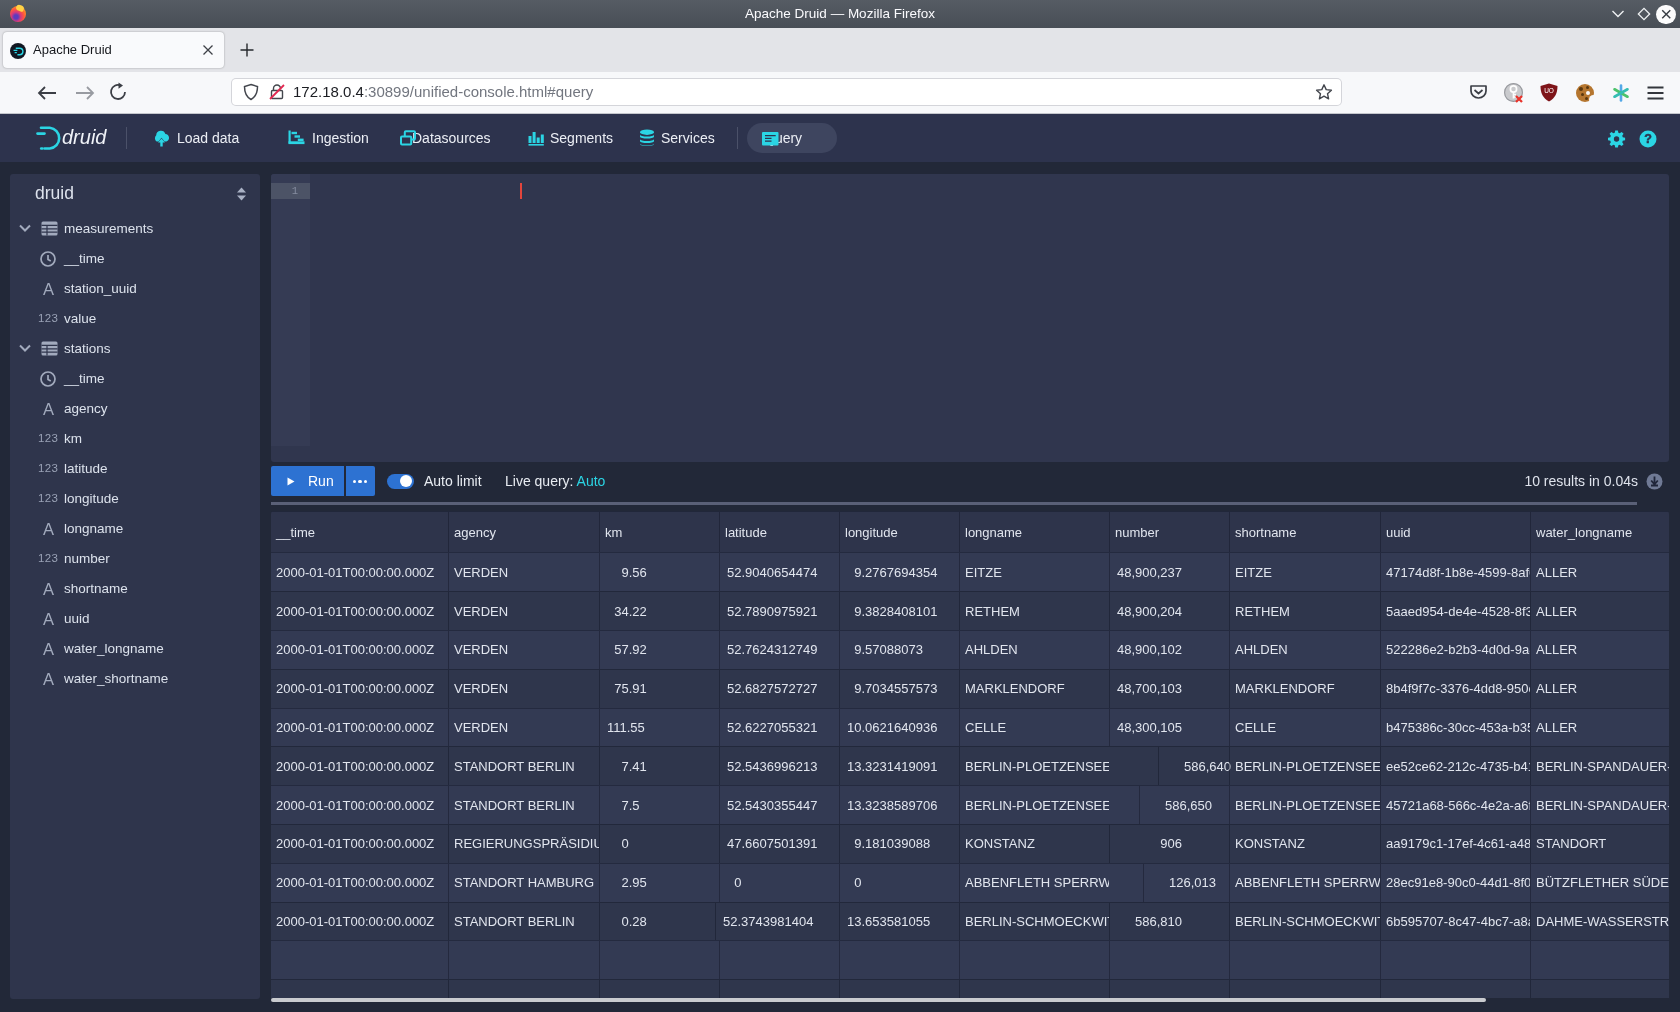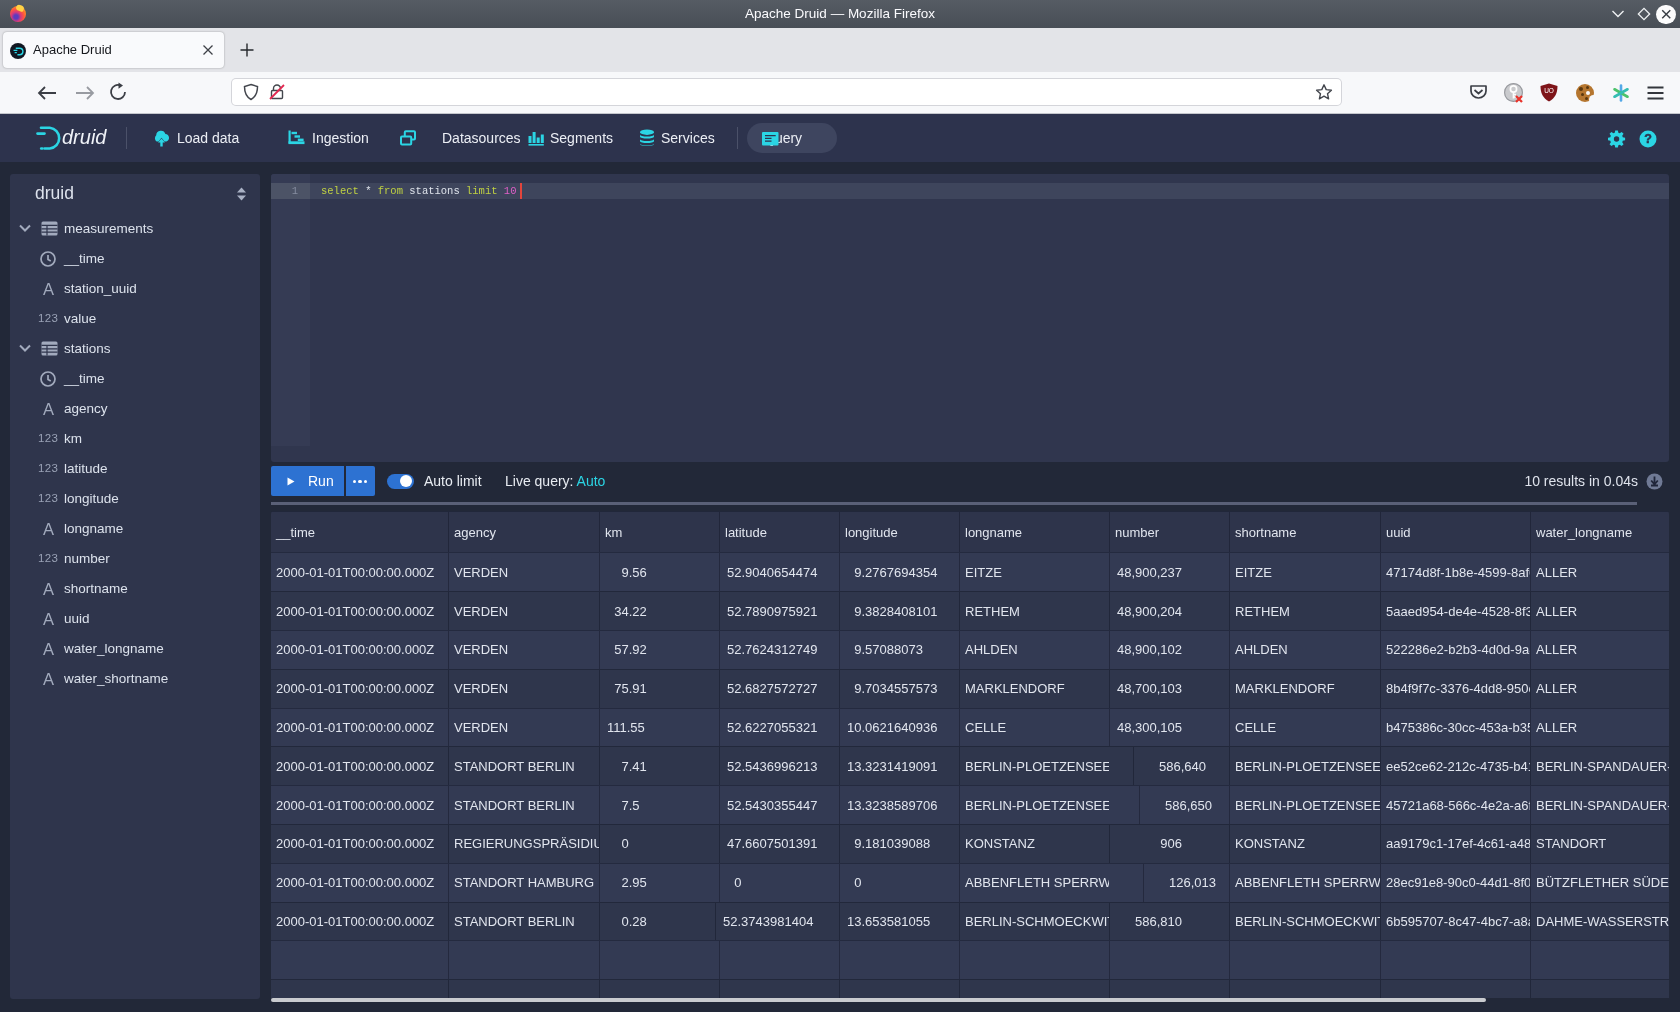--- a/index.html
+++ b/index.html
@@ -119,20 +119,21 @@
 </svg>
 <div class="abs" id="urlbar">
   <svg class="abs" style="left:10px;top:4px" width="18" height="18" viewBox="0 0 18 18">
     <path d="M9 1.5 L15.5 3.5 C15.5 9 14.5 13.5 9 16.5 C3.5 13.5 2.5 9 2.5 3.5 Z" stroke="#43464d" stroke-width="1.5" fill="none"></path>
   </svg>
   <svg class="abs" style="left:36px;top:4px" width="18" height="18" viewBox="0 0 18 18">
     <rect x="3.5" y="7.5" width="11" height="8" rx="1" stroke="#43464d" stroke-width="1.4" fill="none"></rect>
     <path d="M5.5 7.5 V5.5 A3.5 3.5 0 0 1 12.5 5.5" stroke="#43464d" stroke-width="1.4" fill="none"></path>
     <path d="M2 16 L16 2" stroke="#e22850" stroke-width="1.8"></path>
   </svg>
+  <div class="abs" id="urltext"><b style="font-weight:normal;color:#1b1d22">172.18.0.4</b><span class="dim">:30899/unified-console.html#query</span></div>
   <svg class="abs" style="left:1083px;top:4px" width="18" height="18" viewBox="0 0 18 18">
     <path d="M9 1.8 L11.2 6.6 L16.4 7.2 L12.5 10.7 L13.6 15.8 L9 13.2 L4.4 15.8 L5.5 10.7 L1.6 7.2 L6.8 6.6 Z" stroke="#43464d" stroke-width="1.4" fill="none" stroke-linejoin="round"></path>
   </svg>
 </div>
 
 <svg class="abs" style="left:1469px;top:84px" width="19" height="18" viewBox="0 0 19 18">
   <path d="M2 2 H17 V7 A7.5 7 0 0 1 2 7 Z" stroke="#3b3e45" stroke-width="1.7" fill="none" stroke-linejoin="round"></path>
   <path d="M5.5 6 L9.5 9.5 L13.5 6" stroke="#3b3e45" stroke-width="1.7" fill="none"></path>
 </svg>
 <div class="abs" style="left:1504px;top:83px;width:19px;height:19px;border-radius:50%;background:#c9cacd;"></div>
@@ -185,21 +186,21 @@
   <div class="abs navitem" style="left:312px">Ingestion</div>
   <svg class="abs" style="left:288px;top:16px" width="17" height="16" viewBox="0 0 17 16">
     <g fill="#2bd5e4">
       <rect x="0.5" y="0.5" width="2.2" height="13"></rect>
       <rect x="0.5" y="11.3" width="16" height="2.8"></rect>
       <rect x="3.5" y="1.8" width="5.5" height="2.4"></rect>
       <rect x="6.5" y="5.3" width="5.5" height="2.4"></rect>
       <rect x="9.8" y="8.6" width="5.8" height="2.4"></rect>
     </g>
   </svg>
-  <div class="abs navitem" style="left:442px">Datasources</div>
+  <div class="abs navitem" style="left:412px">Datasources</div>
   <svg class="abs" style="left:400px;top:16px" width="16" height="16" viewBox="0 0 16 16">
     <g fill="none" stroke="#2bd5e4" stroke-width="2">
       <rect x="4.8" y="1.2" width="10.2" height="8.2" rx="1"></rect>
       <rect x="1" y="6.4" width="10.2" height="8.2" rx="1" fill="#2d334d"></rect>
     </g>
   </svg>
   <div class="abs navitem" style="left:550px">Segments</div>
   <svg class="abs" style="left:528px;top:16px" width="17" height="16" viewBox="0 0 17 16">
     <g fill="#2bd5e4">
       <rect x="0.5" y="6" width="3" height="7"></rect>
@@ -295,21 +296,20 @@
     <div class="abs treerow" style="left:54px;top:430px">uuid</div>
     <div class="abs" style="left:30px;top:460px;width:17px;text-align:center;height:30px;line-height:30px;color:#a2aabd;font-size:16.5px;">A</div>
     <div class="abs treerow" style="left:54px;top:460px">water_longname</div>
     <div class="abs" style="left:30px;top:490px;width:17px;text-align:center;height:30px;line-height:30px;color:#a2aabd;font-size:16.5px;">A</div>
     <div class="abs treerow" style="left:54px;top:490px">water_shortname</div>
   </div>
 
 <div class="abs" id="editor">
   <div class="abs" id="gutter"></div>
   <div class="abs" id="gutline">1</div>
-  <div class="abs" id="codeline"><span style="display:inline-block;width:11px"></span><span class="kw">select</span> <span class="pl">*</span> <span class="kw">from</span> <span class="pl">stations</span> <span class="kw">limit</span> <span class="num">10</span></div>
   <div class="abs" id="cursor"></div>
 </div>
 
 <div class="abs" id="runbtn">
   <svg class="abs" style="left:16px;top:11px" width="8" height="9" viewBox="0 0 8 9">
     <path d="M0.5 0.5 L7.5 4.5 L0.5 8.5 Z" fill="#fff"></path>
   </svg>
   <span class="abs" style="left:37px;top:0;line-height:30px;">Run</span>
 </div>
 <div class="abs" id="morebtn">
@@ -402,21 +402,21 @@
       <div class="cell" style="left:1109px;width:150px">b475386c-30cc-453a-b35a</div>
       <div class="cell" style="left:1259px;width:139px">ALLER</div>
     </div>
     <div class="row even" style="position:relative;height:38.8px">
       <div class="cell first" style="left:0px;width:177px">2000-01-01T00:00:00.000Z</div>
       <div class="cell" style="left:177px;width:151px">STANDORT BERLIN</div>
       <div class="cell" style="left:328px;width:120px"><span class="sp" style="width:14.46px"></span><span style="display:inline-block;width:2px"></span>7.41</div>
       <div class="cell" style="left:448px;width:120px"><span class="sp" style="width:0.00px"></span><span style="display:inline-block;width:2px"></span>52.5436996213</div>
       <div class="cell" style="left:568px;width:120px"><span class="sp" style="width:0.00px"></span><span style="display:inline-block;width:2px"></span>13.3231419091</div>
       <div class="cell" style="left:688px;width:150px">BERLIN-PLOETZENSEE OW</div>
-      <div class="cell" style="left:862px;width:120px"><span class="sp" style="width:18.07px"></span><span style="display:inline-block;width:2px"></span>586,640</div>
+      <div class="cell" style="left:887px;width:120px"><span class="sp" style="width:18.07px"></span><span style="display:inline-block;width:2px"></span>586,640</div>
       <div class="cell" style="left:958px;width:151px">BERLIN-PLOETZENSEE OW</div>
       <div class="cell" style="left:1109px;width:150px">ee52ce62-212c-4735-b41</div>
       <div class="cell" style="left:1259px;width:139px">BERLIN-SPANDAUER-SCHI</div>
     </div>
     <div class="row odd" style="position:relative;height:38.8px">
       <div class="cell first" style="left:0px;width:177px">2000-01-01T00:00:00.000Z</div>
       <div class="cell" style="left:177px;width:151px">STANDORT BERLIN</div>
       <div class="cell" style="left:328px;width:120px"><span class="sp" style="width:14.46px"></span><span style="display:inline-block;width:2px"></span>7.5</div>
       <div class="cell" style="left:448px;width:120px"><span class="sp" style="width:0.00px"></span><span style="display:inline-block;width:2px"></span>52.5430355447</div>
       <div class="cell" style="left:568px;width:120px"><span class="sp" style="width:0.00px"></span><span style="display:inline-block;width:2px"></span>13.3238589706</div>

